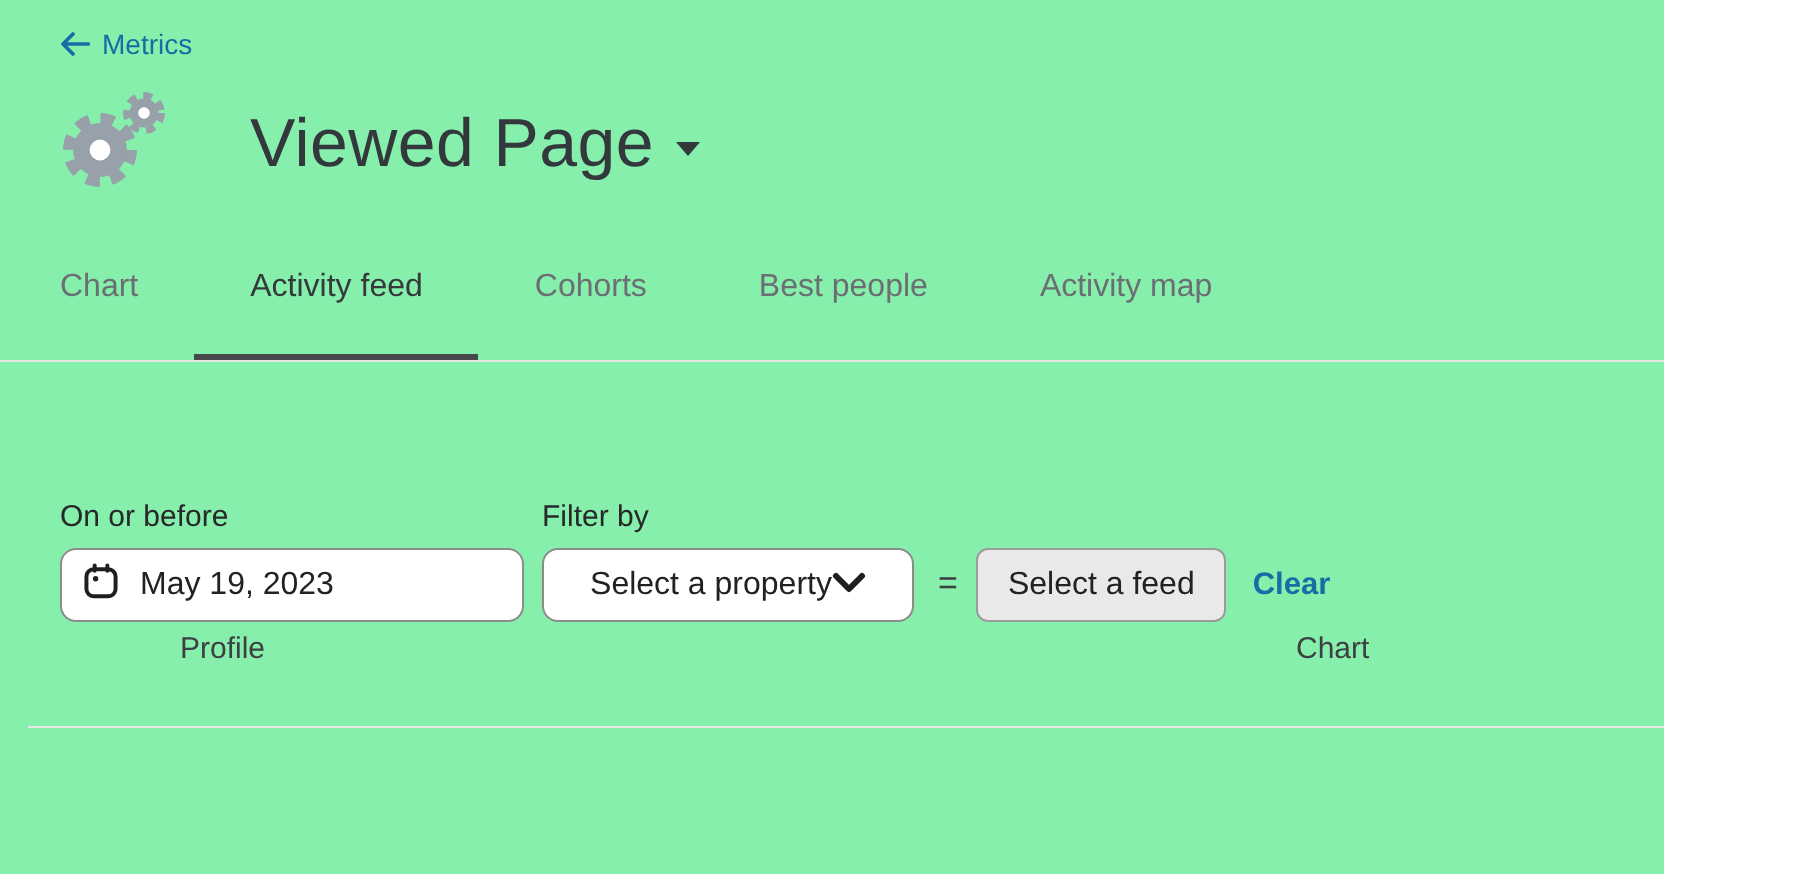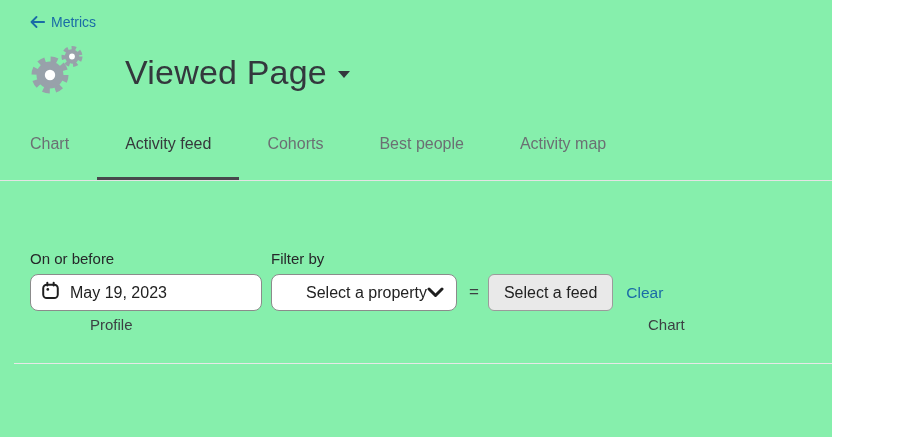--- a/index.html
+++ b/index.html
@@ -24,25 +24,25 @@
   .tab{padding:6px 28px 0 28px;font-size:16px;color:#6b6f73;height:45px;box-sizing:border-box;cursor:pointer;}
   .tab.active{color:#36393c;border-bottom:3px solid #47494c;height:51px;}
 
   
   .filters{position:absolute;top:206px;left:30px;display:flex;align-items:flex-end;}
   .fgroup{display:flex;flex-direction:column;}
   .flabel{font-size:15px;color:#26282a;margin-bottom:7px;}
   .fbox{height:37px;box-sizing:border-box;border:1px solid #8b8b8b;border-radius:8px;background:#fff;
         display:flex;align-items:center;font-size:16px;color:#222;}
   .date-box{width:232px;padding:0 12px 0 10px;gap:10px;cursor:text;}
-  .select-box{width:186px;padding:0 12px;cursor:pointer;justify-content:flex-end;margin-left:9px;}
+  .select-box{width:186px;padding:0 12px;cursor:pointer;justify-content:center;margin-left:9px;}
   .operator{font-size:17px;color:#3c4043;margin:0 9px 9px 12px;}
   .value-btn{height:37px;box-sizing:border-box;background:#e9e9e9;border:1px solid #9b9b9b;border-radius:6px;
         font-size:16px;color:#222;padding:0 15px;font-family:inherit;cursor:pointer;}
-  .clear-link{font-size:15.5px;color:#1a6ba6;margin:0 0 9px 13px;cursor:pointer;text-decoration:none;}
+  .clear-link{font-size:15.5px;color:#1a6ba6;margin:0 0 9px 13px;cursor:pointer;text-decoration:none;font-weight:bold;}
 
   
   .thead-cell{position:absolute;top:316px;font-size:15px;color:#3c4043;}
   .thead-profile{left:90px;}
   .thead-time{left:648px;}
   .thead-border{position:absolute;top:363px;left:14px;right:0;height:1px;background:#e8e8e8;}
 
   .row{position:absolute;top:364px;left:0;right:0;height:73px;}
 </style>
 </head>

